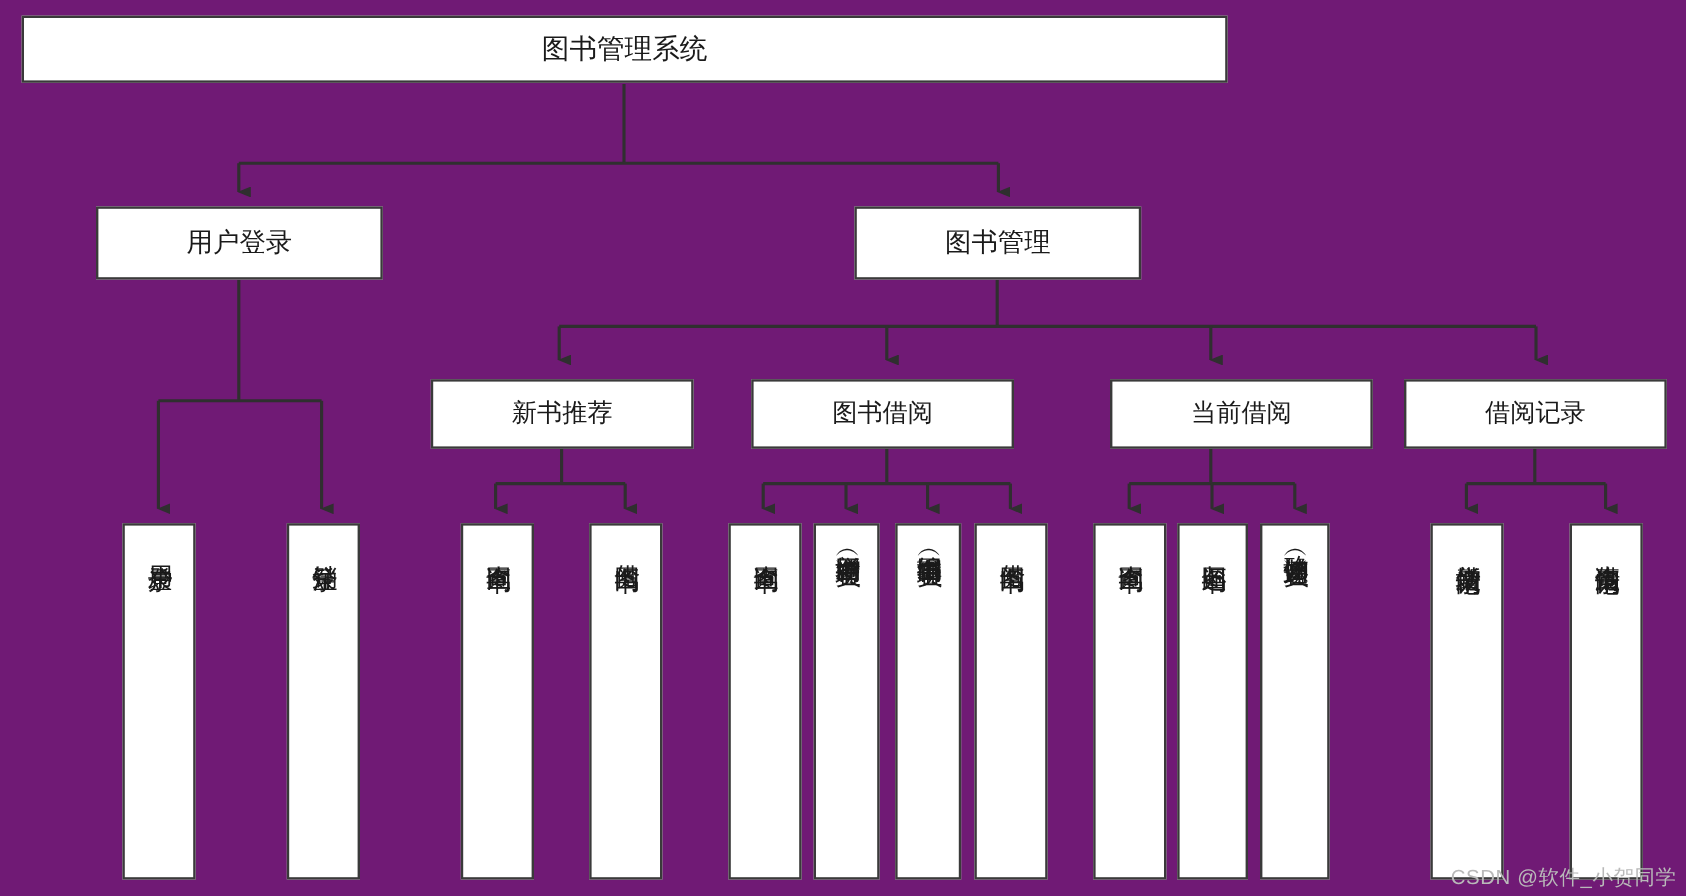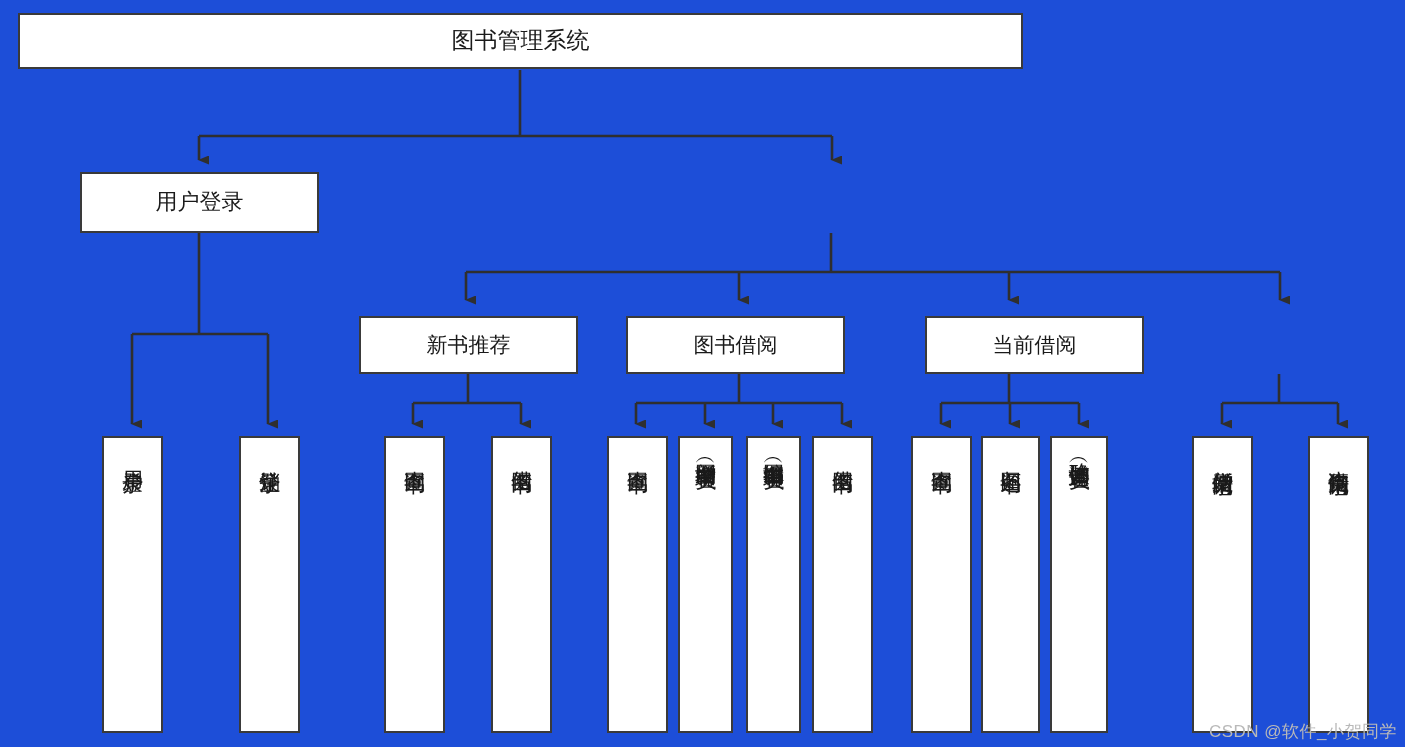--- a/index.html
+++ b/index.html
@@ -4,21 +4,21 @@
 <style>
   html, body {
     margin: 0;
     padding: 0;
     background: #ffffff;
   }
   #canvas {
     position: relative;
     width: 1405px;
     height: 747px;
-    background: #1d4ed8;
+    background: #701a75;
     font-family: "Liberation Sans", "DejaVu Sans", sans-serif;
     overflow: hidden;
   }
   #edges {
     position: absolute;
     left: 0; top: 0;
     width: 1405px;
     height: 747px;
     pointer-events: none;
   }
@@ -114,29 +114,35 @@
     </g>
   </svg>
 
   <div class="node root" style="left:18px; top:13px; width:1005px; height:56px;">
     <span class="htext">图书管理系统</span>
   </div>
 
   <div class="node lvl1" style="left:80px; top:172px; width:239px; height:61px;">
     <span class="htext">用户登录</span>
   </div>
+  <div class="node lvl1" style="left:712px; top:172px; width:239px; height:61px;">
+    <span class="htext">图书管理</span>
+  </div>
 
   <div class="node lvl2" style="left:359px; top:316px; width:219px; height:58px;">
     <span class="htext">新书推荐</span>
   </div>
   <div class="node lvl2" style="left:626px; top:316px; width:219px; height:58px;">
     <span class="htext">图书借阅</span>
   </div>
   <div class="node lvl2" style="left:925px; top:316px; width:219px; height:58px;">
     <span class="htext">当前借阅</span>
+  </div>
+  <div class="node lvl2" style="left:1170px; top:316px; width:219px; height:58px;">
+    <span class="htext">借阅记录</span>
   </div>
 
   <div class="node leaf" style="left:102px; top:436px; width:61px; height:297px;">
     <span class="vtext">用户登录</span>
   </div>
   <div class="node leaf" style="left:239px; top:436px; width:61px; height:297px;">
     <span class="vtext">注销登录</span>
   </div>
 
   <div class="node leaf" style="left:384px; top:436px; width:61px; height:297px;">

